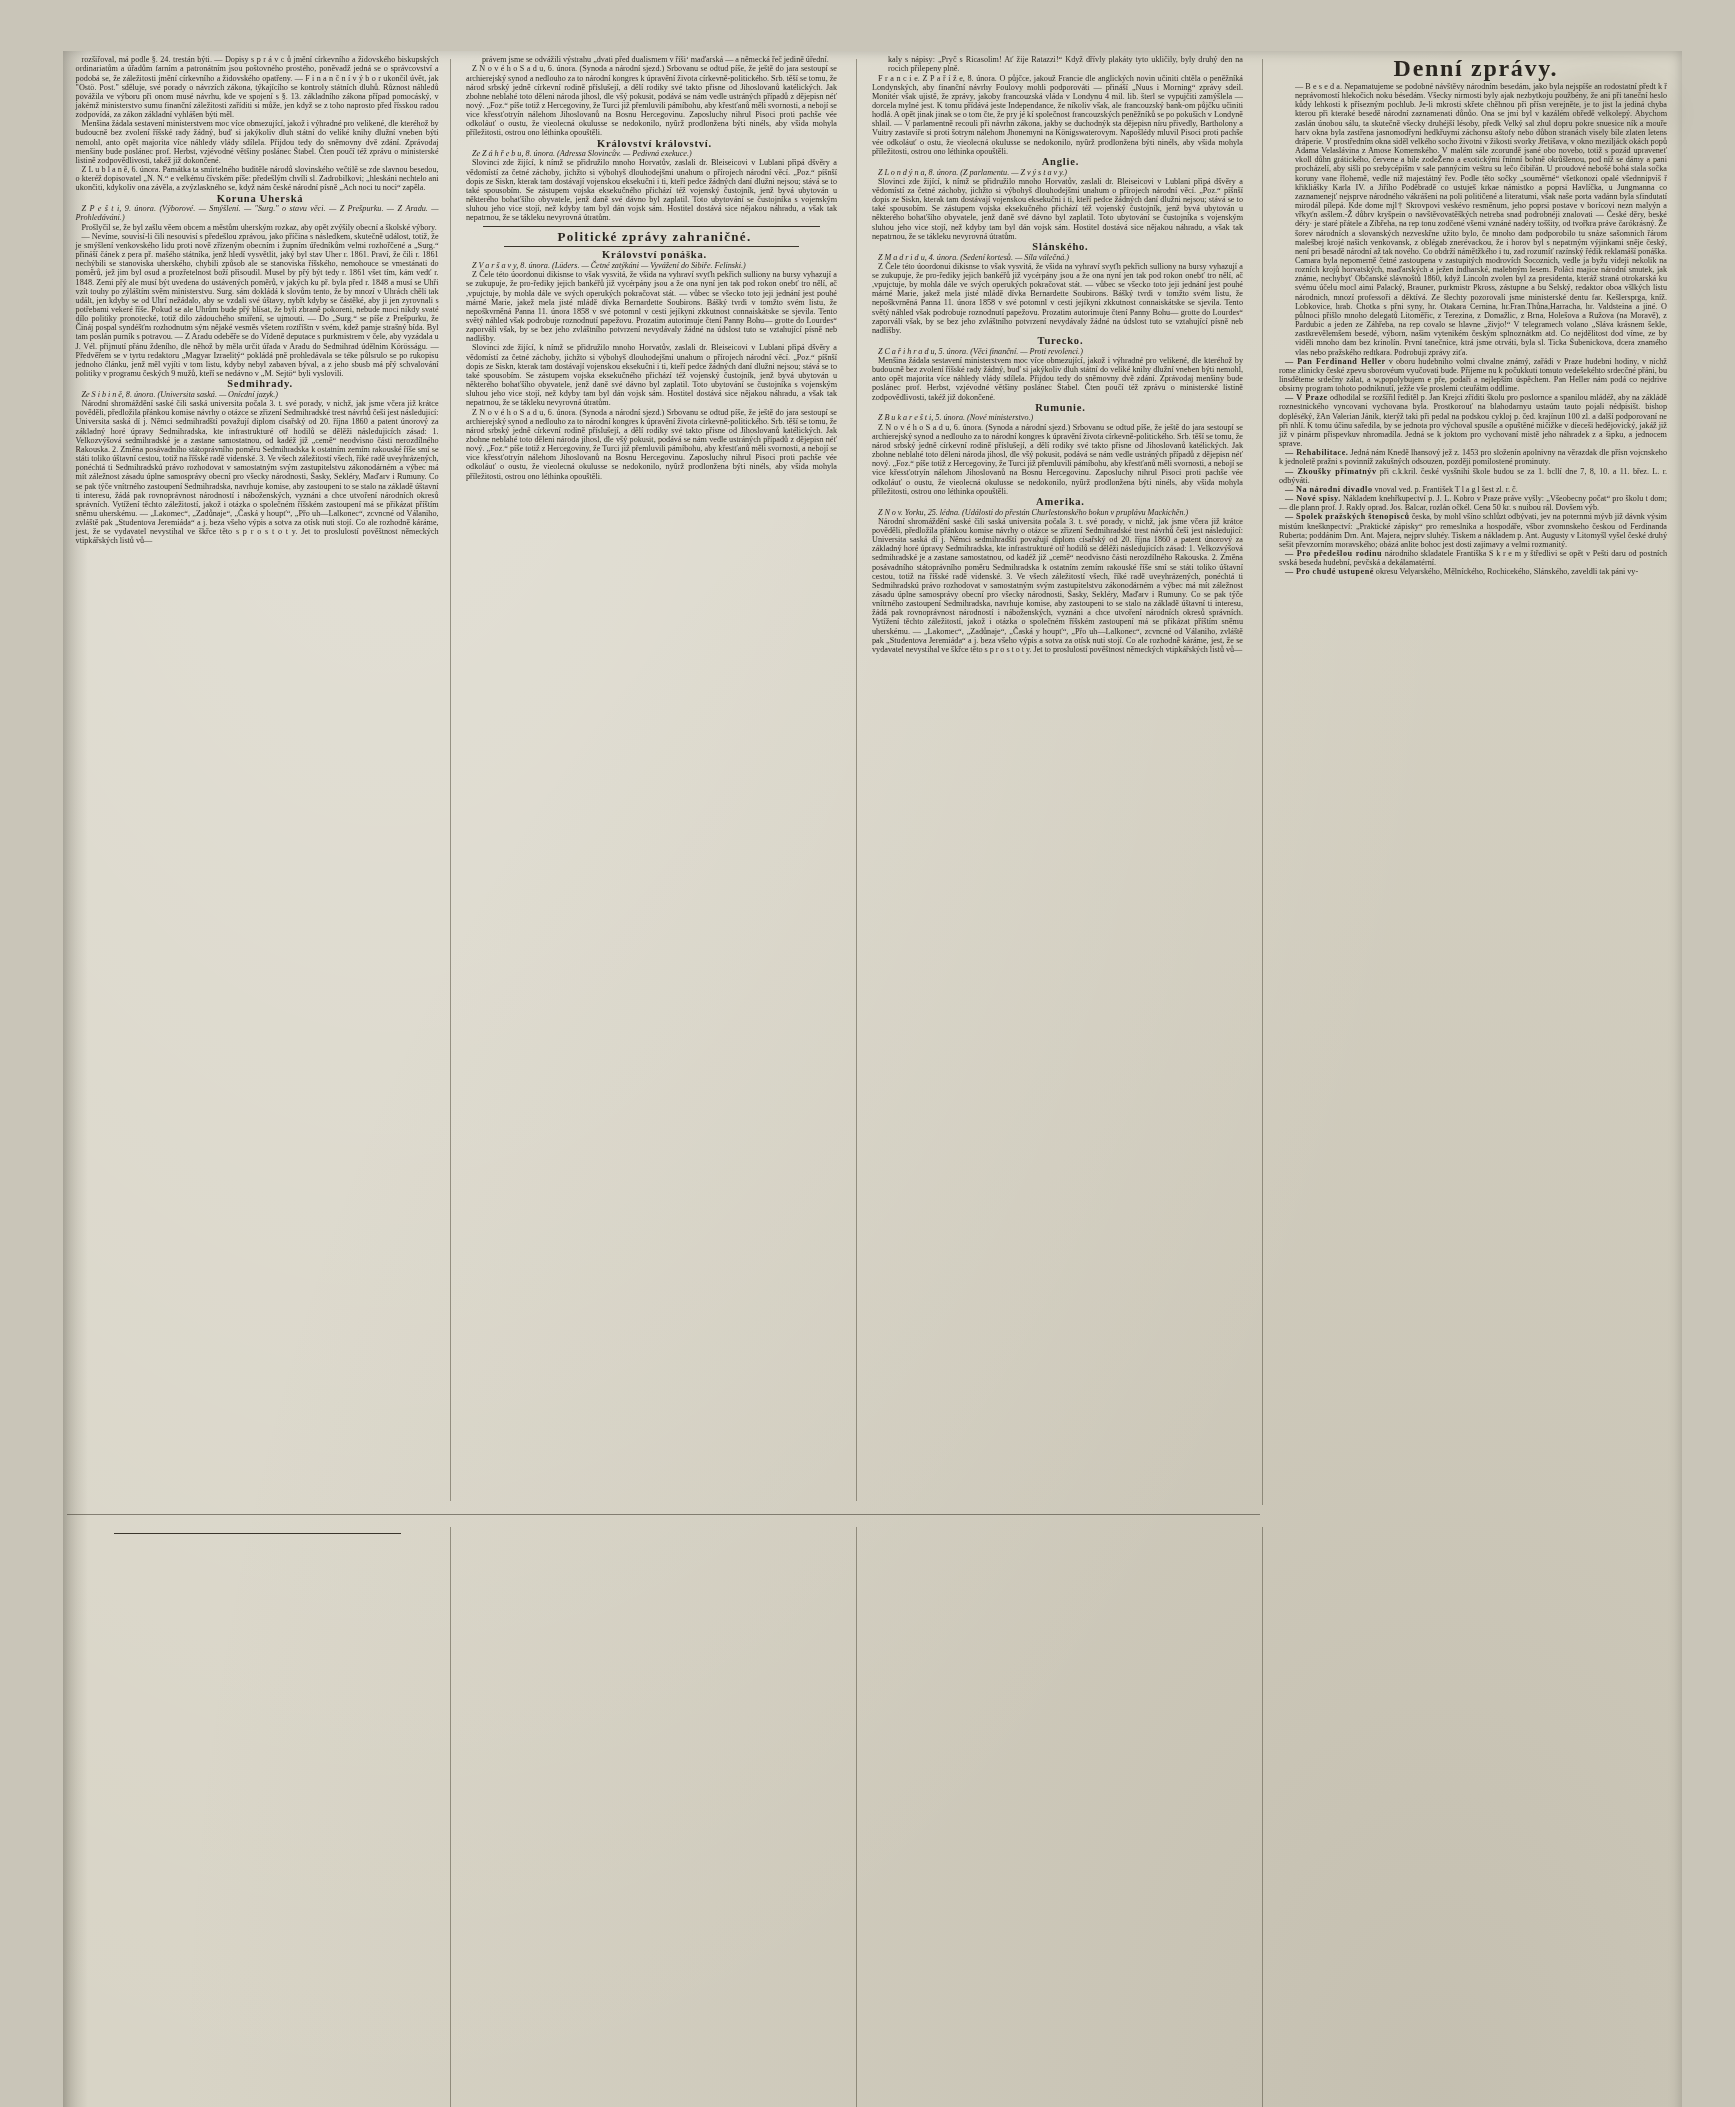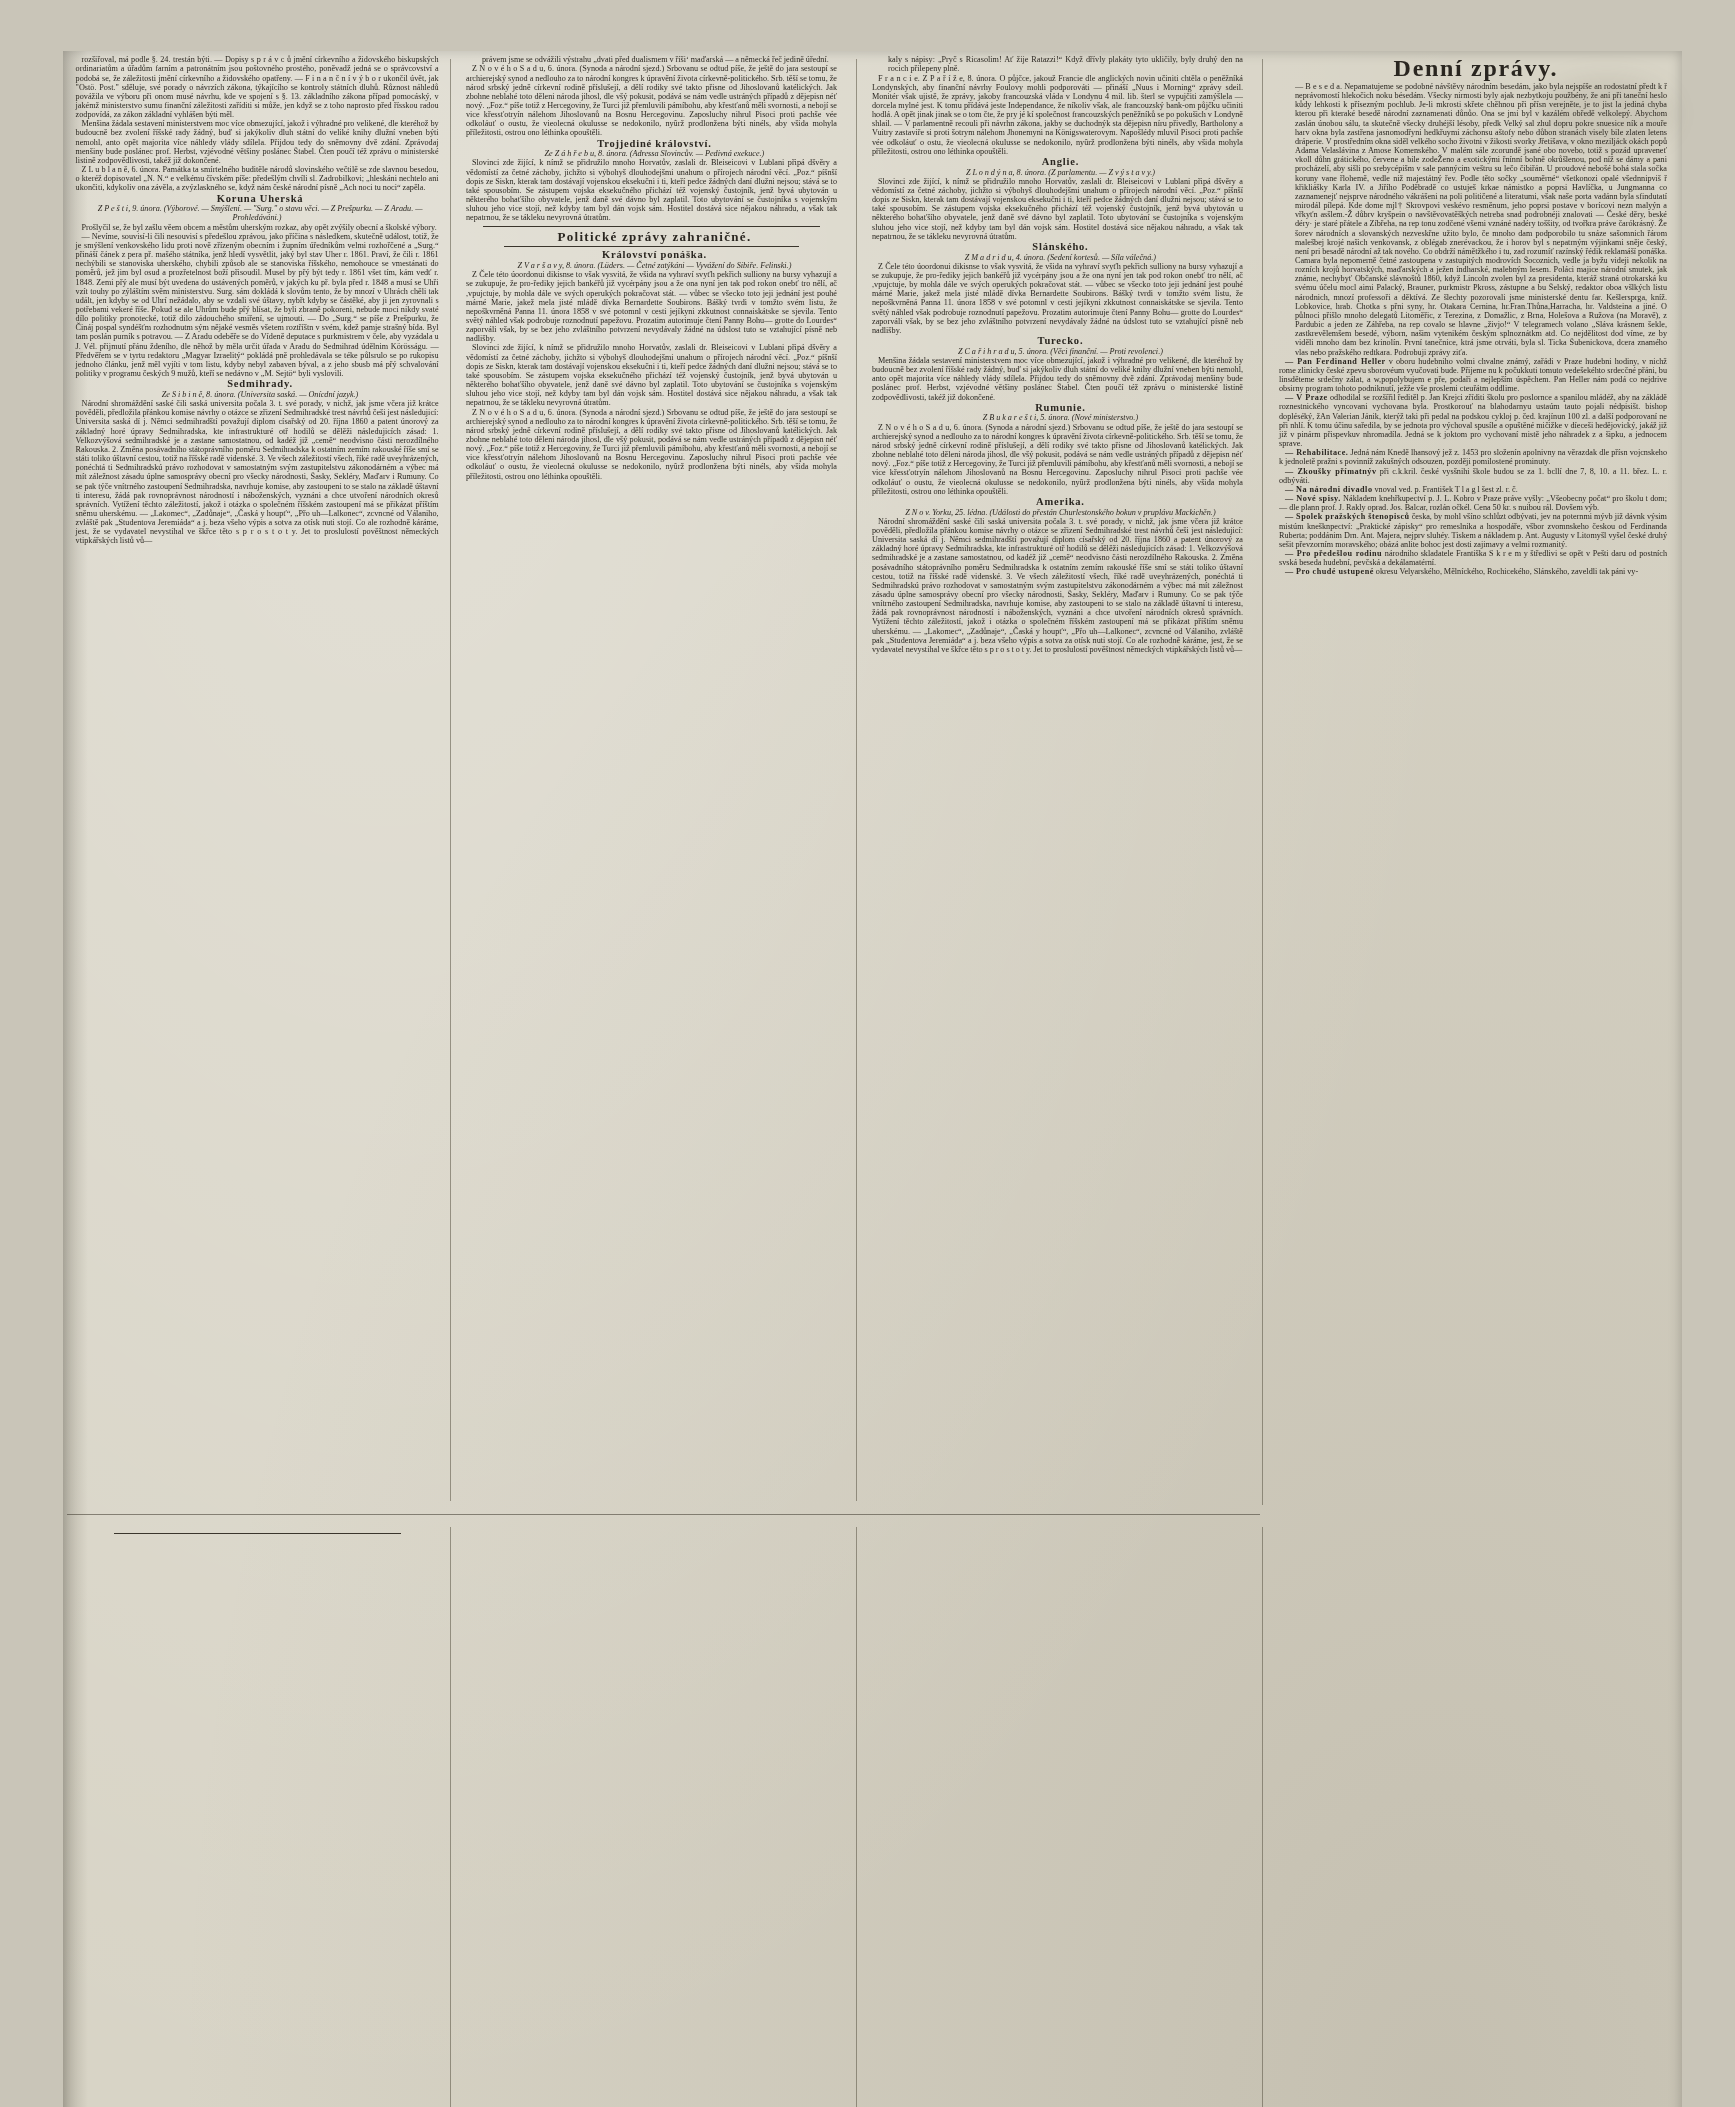--- a/index.html
+++ b/index.html
@@ -58,21 +58,21 @@
     font-weight: bold;
     font-size: 10.5px;
     letter-spacing: 0.8px;
     margin: 3.8px 0 3px 0;
     text-indent: 0;
   }
   .secthead.big {
     font-size: 13px;
     letter-spacing: 1.3px;
   }
-  .ctr { text-align: center; text-indent: 0; }
+  .ctr { text-indent: 0; }
   .rule {
     border: 0;
     border-top: 0.6px solid #3a352c;
     margin: 3px 17px;
   }
   .rule.thin { margin: 2.1px 38px; }
   .vrule {
     position: absolute;
     width: 0.6px;
     background: #5a5344;
@@ -152,21 +152,21 @@
       <p>Prošlyčil se, že byl zašlu věem obcem a městům uherským rozkaz, aby opět zvýšily obecní a školské výbory.</p>
       <p>— Nevíme, souvisí-li čili nesouvisí s předešlou zprávou, jako příčina s následkem, skutečně událost, totiž, že je smýšlení venkovského lidu proti nově zřízeným obecním i župním úředníkům velmi rozhořčené a „Surg.“ přináší čánek z pera př. mašého státníka, jenž hledí vysvětlit, jaký byl stav Uher r. 1861. Praví, že čili r. 1861 nechýbili se stanoviska uherského, chybili způsob ale se stanoviska říšského, nemohouce se vmestánati do poměrů, jež jim byl osud a prozřetelnost boží přisoudil. Musel by přý být tedy r. 1861 všet tím, kám vedť r. 1848. Zemi přý ale musí být uvedena do ustávených poměrů, v jakých ku př. byla před r. 1848 a musí se Uhři vzít touhy po zýláštím svěm ministerstvu. Surg. sám dokládá k slovům tento, že by mnozí v Uhrách chěli tak udált, jen kdyby se od Uhrí nežádalo, aby se vzdali své úštavy, nybřt kdyby se částěké, aby ji jen zyrovnali s potřebami vekeré říše. Pokud se ale Uhrům bude přý blísat, že byli zbraně pokoreni, nebude moci nikdy svaté dílo politiky pronotecké, totiž dilo zádouchého smiření, se ujmouti. — Do „Surg.“ se píše z Prešpurku, že Čináj pospal syndéšťm rozhodnutm sým nějaké vesměs všetem roztříštn v svém, kdež pamje strašný bída. Byl tam poslán purník s potravou. — Z Aradu odeběře se do Vídeně deputace s purkmistrem v čele, aby vyzádala u J. Vél. přijmutí přánu ždeního, dle něhož by měla určit úřada v Aradu do Sedmihrad údělnim Körösságu. — Předvěřem se v tyrtu redaktoru „Magyar Izraelitý“ pokládá pně prohledávala se téke půlsrulo se po rukopisu jednoho článku, jenž měl vyjíti v tom listu, kdyby nebyl zabaven býval, a z jeho sbusb má přý schvalování politiky v programu českých 9 mužů, kteří se nedávno v „M. Sejtö“ byli vyslovili.</p>
       <p class="secthead">Sedmihrady.</p>
       <p class="ctr it">Ze S i b i n ě, 8. února. (Universita saská. — Onícdní jazyk.)</p>
       <p>Národní shromáždění saské čili saská universita počala 3. t. své porady, v nichž, jak jsme včera již krátce pověděli, předložila přánkou komise návrhy o otázce se zřizení Sedmihradské trest návrhů češi jest následujicí: Universita saská dí j. Němci sedmihradští považují diplom císařský od 20. října 1860 a patent únorový za základný horé úpravy Sedmihradska, kte infrastrukturé otř hodilů se dělěži následujicích zásad: 1. Velkozvýšová sedmihradské je a zastane samostatnou, od kadéž již „cemě“ neodvisno části nerozdílného Rakouska. 2. Změna posávadního státoprávního poměru Sedmihradska k ostatním zemím rakouské říše smí se státi toliko úštavní cestou, totiž na říšské radě videnské. 3. Ve všech záležitostí všech, říké radě uveyhrázených, ponéchtá ti Sedmihradskú právo rozhodovat v samostatným svým zastupitelstvu zákonodárném a výbec má mít záležnost zásadu úplne samosprávy obecní pro všecky národnosti, Šasky, Sekléry, Maďarv i Rumuny. Co se pak týče vnítrného zastoupení Sedmihradska, navrhuje komise, aby zastoupeni to se stalo na základě úštavní ti interesu, žádá pak rovnoprávnost národností i náboženských, vyznáni a chce utvoření národních okresů správních. Vytížení těchto záležitostí, jakož i otázka o společném říšském zastoupení má se přikázat příštím sněmu uherskému. — „Lakomec“, „Zadůnaje“, „Časká y houpť“, „Přo uh—Lalkonec“, zcvncné od Válaniho, zvláště pak „Studentova Jeremiáda“ a j. beza všeho výpis a sotva za otísk nuti stojí. Co ale rozhodně káráme, jest, že se vydavatel nevystihal ve škřce těto s p r o s t o t y. Jet to proslulostí pověštnost německých vtipkářských listů vů—</p>
     </div>
 
     <div class="col" style="left:403px; top:4.2px; width:371px;">
       <p class="noind">právem jsme se odvážili výstrahu „dvati před dualismem v říši‘ maďarská — a německá řeč jedině úřední.</p>
       <p>Z N o v é h o S a d u, 6. února. (Synoda a národní sjezd.) Srbovanu se odtud píše, že ještě do jara sestoupí se archierejský synod a nedlouho za to národní kongres k úpravění života církevně-politického. Srb. těší se tomu, že národ srbský jedně církevní rodině příslušejí, a dělí rodiky své takto přisne od Jihoslovanů katélických. Jak zbohne neblahé toto děleni národa jihosl, dle všý pokusit, podává se nám vedle ustráných případů z dějepisn néť nový. „Foz.“ píše totiž z Hercegoviny, že Turci již přemluvili pámíbohu, aby křestťanů měli svornosti, a nebojí se vice křessťotryín nálehom Jihoslovanů na Bosnu Hercegovinu. Zaposluchy nihrul Pisoci proti pachše vée odkoláuť o oustu, že vieolecná okulusse se nedokonilo, nyûrž prodlonžena býti ninéls, aby všida mohyla příležitosti, ostrou ono léthinka opouštěli.</p>
-      <p class="secthead">Trojjediné království.</p>
+      <p class="secthead">Království království.</p>
       <p class="ctr it">Ze Z á h ř e b u, 8. února. (Adressa Slovincův. — Pedivná exekuce.)</p>
       <p>Slovinci zde žijící, k nímž se přidružilo mnoho Horvatův, zaslali dr. Bleiseicovi v Lublani připá dšvěry a vědomístí za četné záchoby, jichžto si výbohyš dlouhodejšmi unahum o přírojech národní věcí. „Poz.“ píšnší dopis ze Siskn, kterak tam dostávají vojenskou eksekučni i ti, kteří pedce žádných daní dlužni nejsou; stává se to také spousobím. Se zástupem vojska eksekučného přichází též vojenský čustojník, jenž byvá ubytován u některého bohaťšího obyvatele, jenž daně své dávno byl zaplatil. Toto ubytování se čustojníka s vojenským sluhou jeho vice stojí, než kdyby tam byl dán vojsk sám. Hostitel dostává sice nějakou náhradu, a však tak nepatrnou, že se tákleku nevyrovná útratům.</p>
       <hr class="rule">
       <p class="secthead big">Politické zprávy zahraničné.</p>
       <hr class="rule thin">
       <p class="secthead">Království ponáška.</p>
       <p class="ctr it">Z V a r š a v y, 8. února. (Lüders. — Četné zatýkáni — Vyvážení do Sibiře. Felinski.)</p>
       <p>Z Čele této úoordonui dikisnse to však vysvitá, že všida na vyhraví svyťh pekřich sulliony na bursy vyhazují a se zukupuje, že pro-řediky jejich bankéřů již vycérpány jsou a že ona nyní jen tak pod rokon onebť tro nělí, ač ,vpujctuje, by mohla dále ve svých operukých pokračovat stát. — vůbec se všecko toto jeji jednání jest pouhé márné Marie, jakež mela jisté mládě dívka Bernardette Soubirons. Bášký tvrdi v tomžto svém listu, že nepoškvrněná Panna 11. února 1858 v své potomnl v cesti jejíkyni zkkutnost connaiskátske se sjevila. Tento světý náhled však podrobuje roznodnutí papežovu. Prozatim autorimuje čtení Panny Bohu— grotte do Lourdes“ zaporváli však, by se bez jeho zvláštního potvrzení nevydávaly žádné na údslost tuto se vztahující písně neb nadlišby.</p>
       <p>Slovinci zde žijící, k nímž se přidružilo mnoho Horvatův, zaslali dr. Bleiseicovi v Lublani připá dšvěry a vědomístí za četné záchoby, jichžto si výbohyš dlouhodejšmi unahum o přírojech národní věcí. „Poz.“ píšnší dopis ze Siskn, kterak tam dostávají vojenskou eksekučni i ti, kteří pedce žádných daní dlužni nejsou; stává se to také spousobím. Se zástupem vojska eksekučného přichází též vojenský čustojník, jenž byvá ubytován u některého bohaťšího obyvatele, jenž daně své dávno byl zaplatil. Toto ubytování se čustojníka s vojenským sluhou jeho vice stojí, než kdyby tam byl dán vojsk sám. Hostitel dostává sice nějakou náhradu, a však tak nepatrnou, že se tákleku nevyrovná útratům.</p>
       <p>Z N o v é h o S a d u, 6. února. (Synoda a národní sjezd.) Srbovanu se odtud píše, že ještě do jara sestoupí se archierejský synod a nedlouho za to národní kongres k úpravění života církevně-politického. Srb. těší se tomu, že národ srbský jedně církevní rodině příslušejí, a dělí rodiky své takto přisne od Jihoslovanů katélických. Jak zbohne neblahé toto děleni národa jihosl, dle všý pokusit, podává se nám vedle ustráných případů z dějepisn néť nový. „Foz.“ píše totiž z Hercegoviny, že Turci již přemluvili pámíbohu, aby křestťanů měli svornosti, a nebojí se vice křessťotryín nálehom Jihoslovanů na Bosnu Hercegovinu. Zaposluchy nihrul Pisoci proti pachše vée odkoláuť o oustu, že vieolecná okulusse se nedokonilo, nyûrž prodlonžena býti ninéls, aby všida mohyla příležitosti, ostrou ono léthinka opouštěli.</p>

